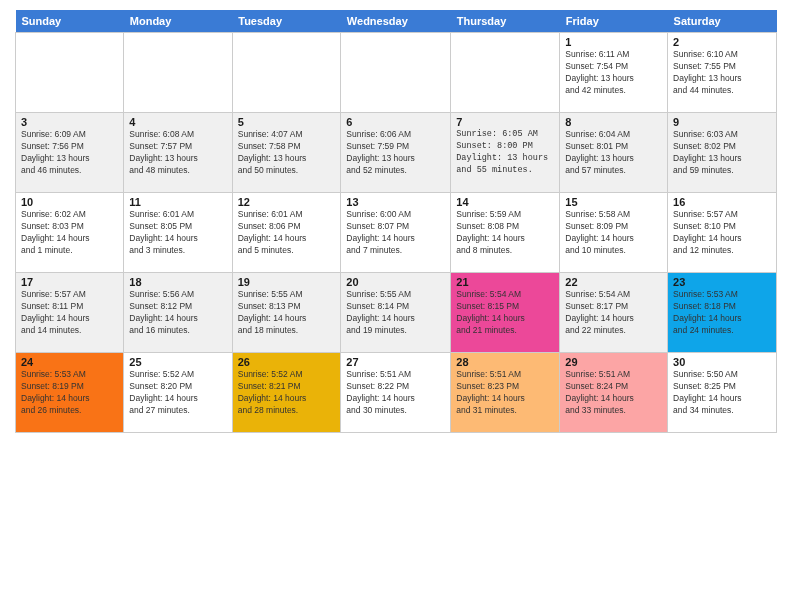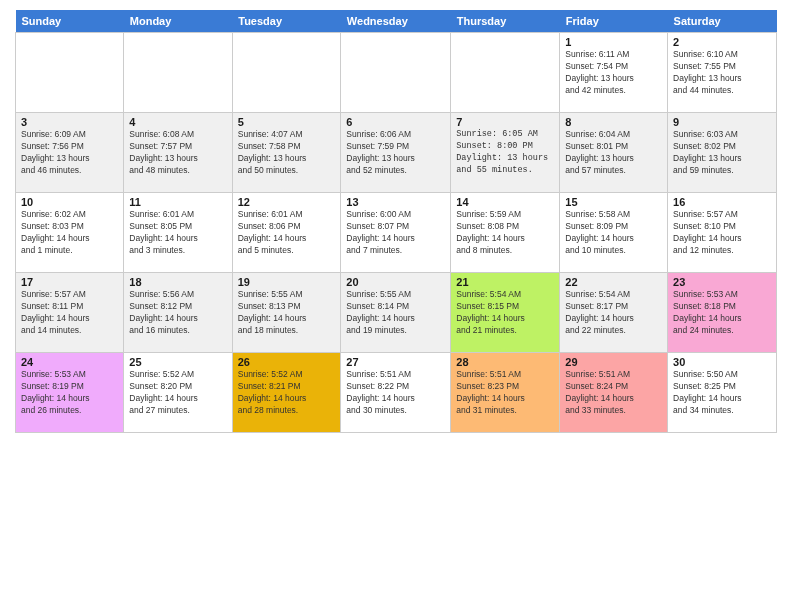--- a/index.html
+++ b/index.html
@@ -263,44 +263,44 @@
 Daylight: 14 hours
 and 18 minutes.</div>
           </td>
           <td style="background: rgb(240, 240, 240);">
             <span class="day-num">20</span>
             <div class="day-info" style="white-space: pre-line;">Sunrise: 5:55 AM
 Sunset: 8:14 PM
 Daylight: 14 hours
 and 19 minutes.</div>
           </td>
-          <td style="background: #bef264; margin-top: 41px;">
+          <td style="background: #ec4899; margin-top: 41px;">
             <span class="day-num">21</span>
             <div class="day-info" style="white-space: pre-line;">Sunrise: 5:54 AM
 Sunset: 8:15 PM
 Daylight: 14 hours
 and 21 minutes.</div>
           </td>
           <td style="background: rgb(240, 240, 240);">
             <span class="day-num">22</span>
             <div class="day-info" style="white-space: pre-line;">Sunrise: 5:54 AM
 Sunset: 8:17 PM
 Daylight: 14 hours
 and 22 minutes.</div>
           </td>
-          <td style="background: #f9a8d4;">
+          <td style="background: #0ea5e9;">
             <span class="day-num">23</span>
             <div class="day-info" style="white-space: pre-line;">Sunrise: 5:53 AM
 Sunset: 8:18 PM
 Daylight: 14 hours
 and 24 minutes.</div>
           </td>
         </tr>
         <tr class="row-5">
-          <td style="background: #f0abfc;">
+          <td style="background: #f97316;">
             <span class="day-num">24</span>
             <div class="day-info" style="white-space: pre-line;">Sunrise: 5:53 AM
 Sunset: 8:19 PM
 Daylight: 14 hours
 and 26 minutes.</div>
           </td>
           <td style="background: rgb(255, 255, 255);">
             <span class="day-num">25</span>
             <div class="day-info" style="white-space: pre-line;">Sunrise: 5:52 AM
 Sunset: 8:20 PM

